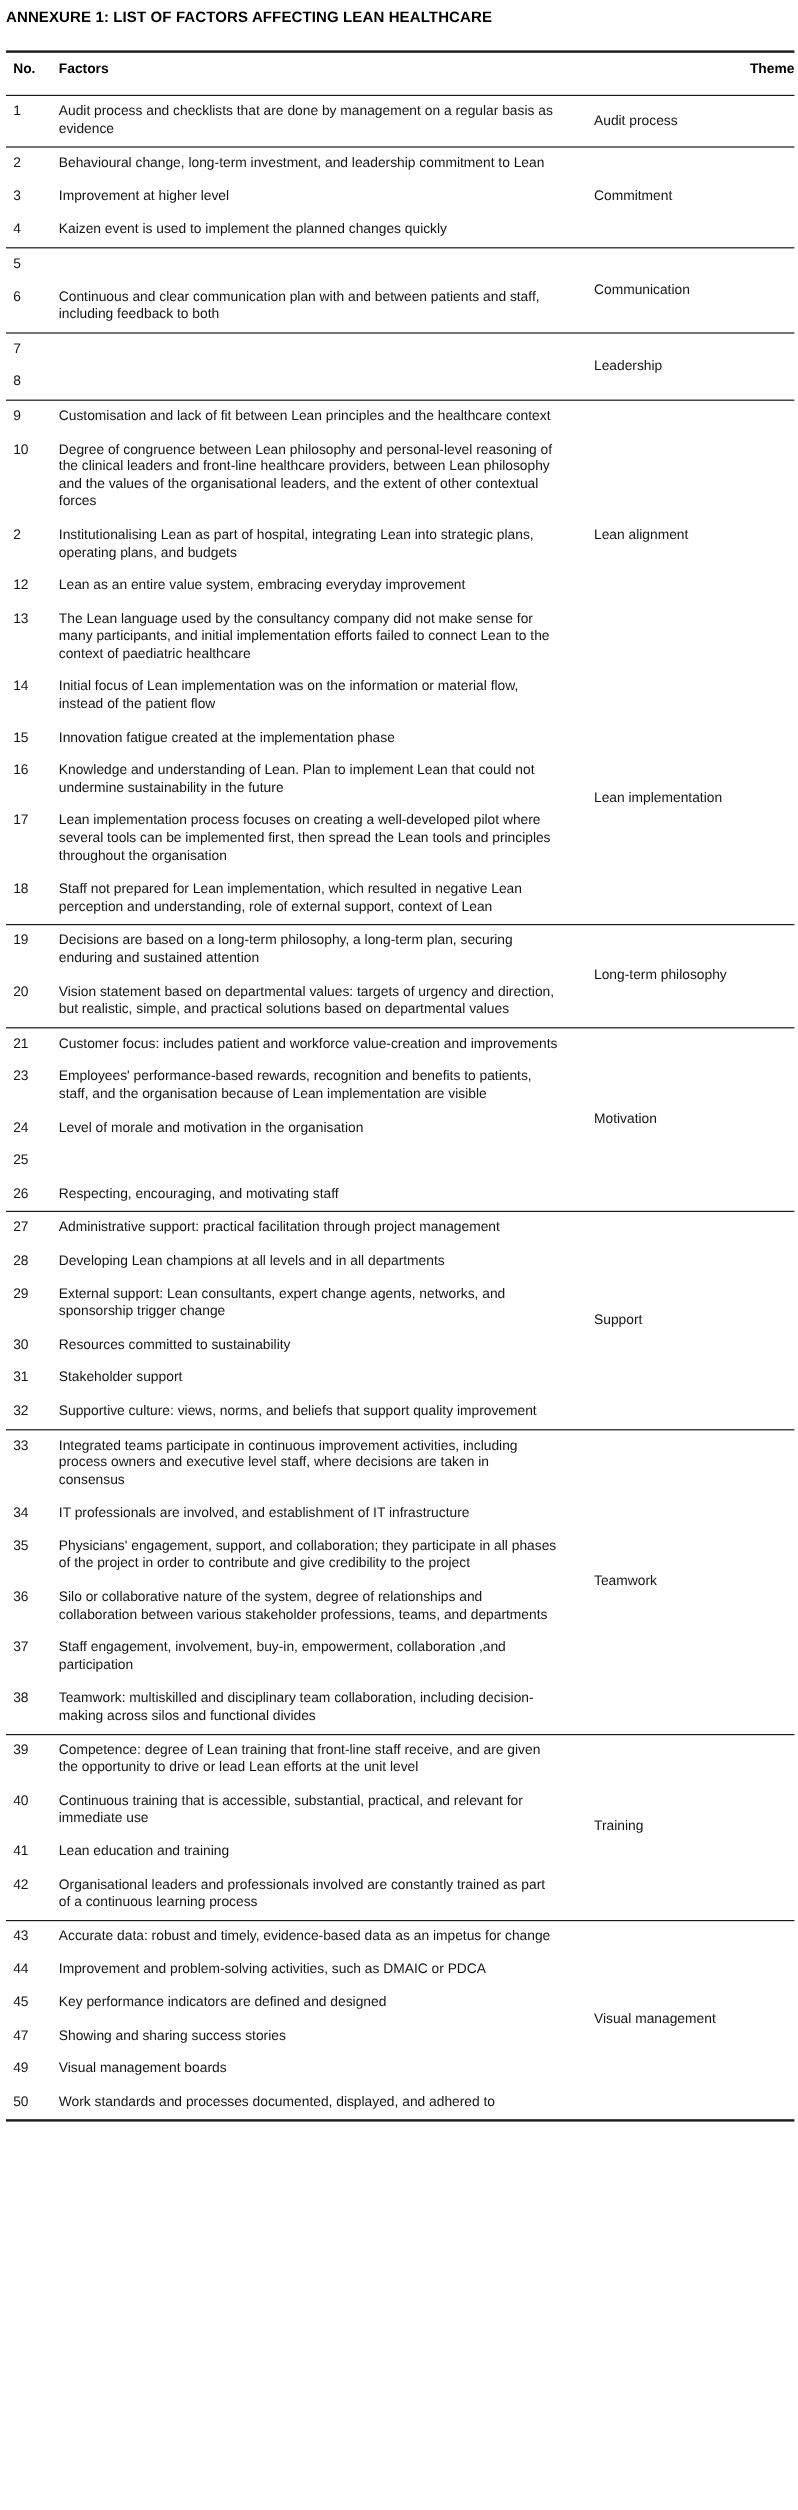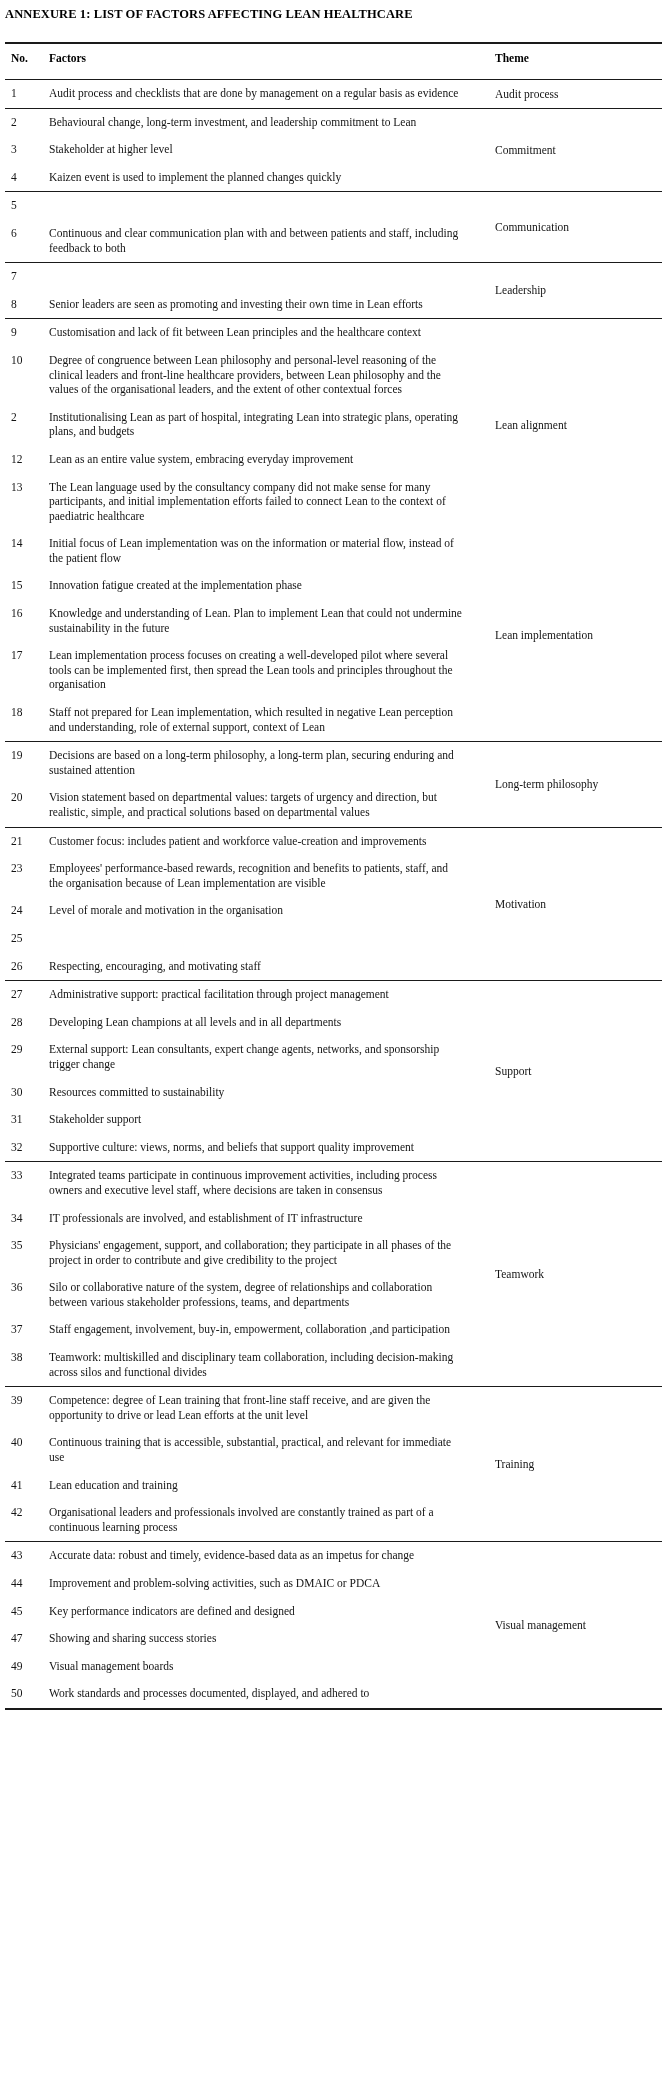--- a/index.html
+++ b/index.html
@@ -10,21 +10,20 @@
   body {
     width: 665px;
     font-family: "Liberation Sans", "DejaVu Sans", sans-serif;
     color: #141414;
     -webkit-font-smoothing: antialiased;
   }
   .page {
     padding: 7px 2px 2px 5px;
     box-sizing: border-box;
     width: 665px;
-    font-family: Liberation Serif, serif;
   }
   .doc-title {
     font-size: 12.5px;
     font-weight: 700;
     letter-spacing: 0.1px;
     color: #000000;
     margin: 0 0 0 0;
     line-height: 14px;
   }
   .ftable {
@@ -47,20 +46,21 @@
     padding-left: 6px;
   }
   .col-factor {
     flex: 1 1 auto;
     box-sizing: border-box;
     padding-right: 30px;
   }
   .col-theme {
     flex: 0 0 167px;
     box-sizing: border-box;
+    text-align: right;
   }
   .group {
     display: flex;
     border-top: 1px solid #1a1a1a;
   }
   .group.no-divider {
     border-top: none;
   }
   .group-rows {
     flex: 1 1 auto;
@@ -108,21 +108,21 @@
           </div>
         </div>
         <div class="group">
           <div class="group-rows">
             <div class="row">
               <div class="col-no cell-no">2</div>
               <div class="col-factor cell-factor">Behavioural change, long-term investment, and leadership commitment to Lean</div>
             </div>
             <div class="row">
               <div class="col-no cell-no">3</div>
-              <div class="col-factor cell-factor">Stakeholder at higher level</div>
+              <div class="col-factor cell-factor">Improvement at higher level</div>
             </div>
             <div class="row">
               <div class="col-no cell-no">4</div>
               <div class="col-factor cell-factor">Kaizen event is used to implement the planned changes quickly</div>
             </div>
           </div>
           <div class="col-theme theme-cell">
             <div>Commitment</div>
           </div>
         </div>
@@ -140,21 +140,20 @@
             <div>Communication</div>
           </div>
         </div>
         <div class="group">
           <div class="group-rows">
             <div class="row">
               <div class="col-no cell-no">7</div>
             </div>
             <div class="row">
               <div class="col-no cell-no">8</div>
-              <div class="col-factor cell-factor">Senior leaders are seen as promoting and investing their own time in Lean efforts</div>
             </div>
           </div>
           <div class="col-theme theme-cell">
             <div>Leadership</div>
           </div>
         </div>
         <div class="group">
           <div class="group-rows">
             <div class="row">
               <div class="col-no cell-no">9</div>

